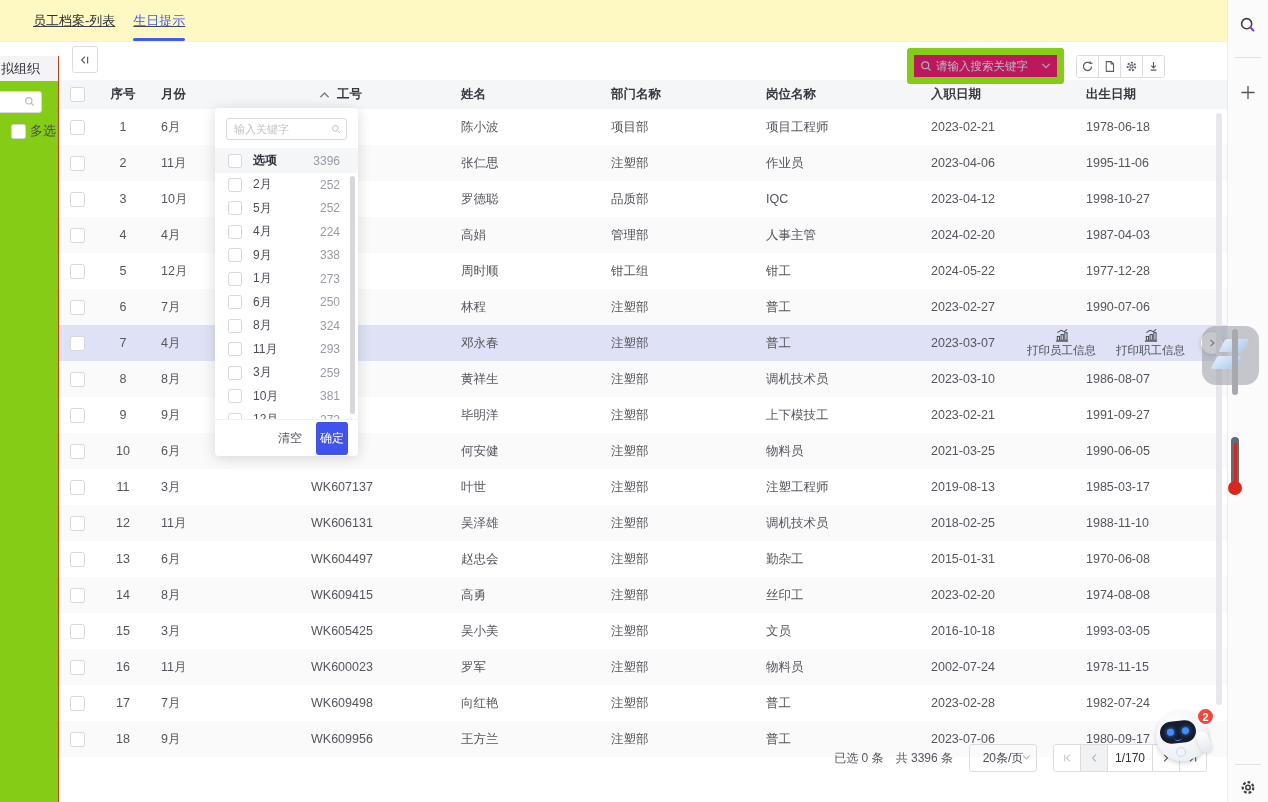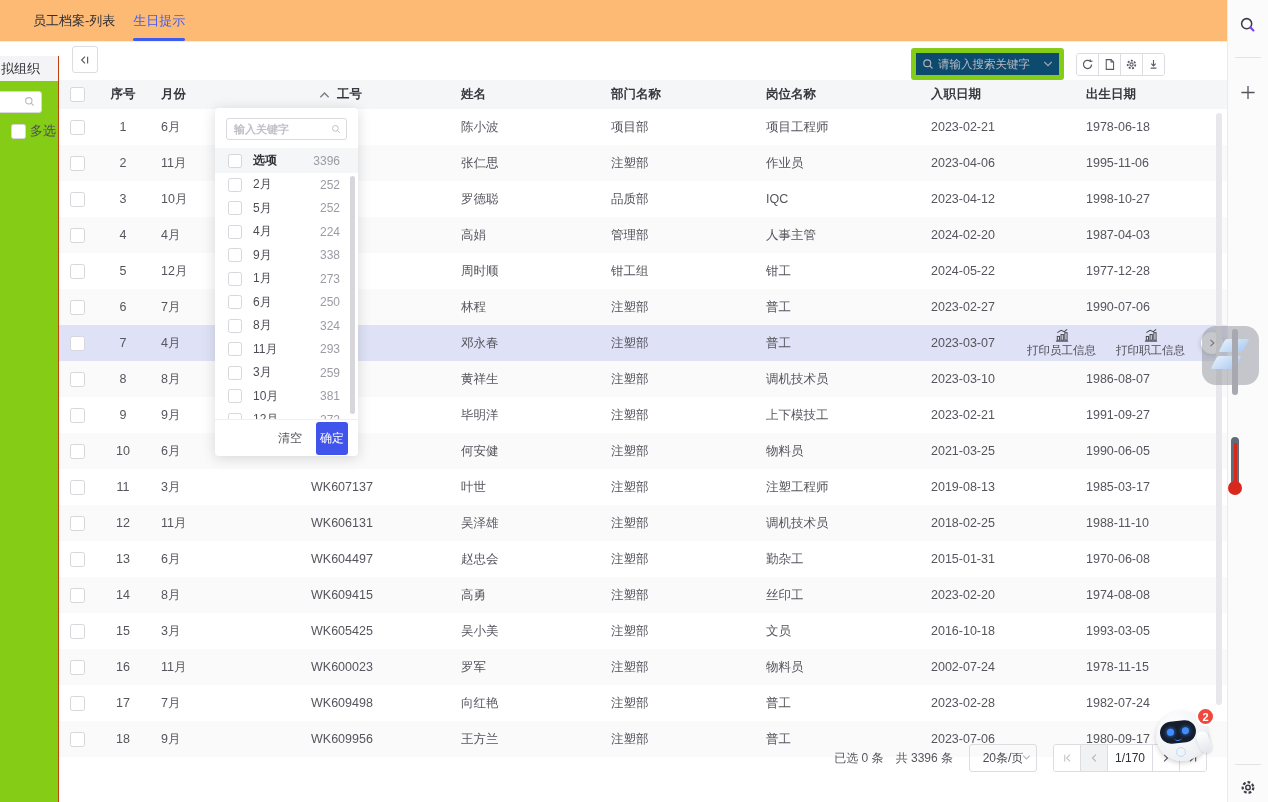--- a/index.html
+++ b/index.html
@@ -3,38 +3,38 @@
 <meta charset="utf-8">
 <style>
   html,body{margin:0;padding:0;width:1268px;height:802px;overflow:hidden;
     font-family:"Liberation Sans","DejaVu Sans",sans-serif;background:#fff;color:#45454d;}
   .app{position:relative;width:1268px;height:802px;}
   
   .rail{position:absolute;right:0;top:0;width:40px;height:802px;background:#fbfbfc;border-left:1px solid #ebebee;}
   .rail .ric{position:absolute;left:50%;transform:translateX(-50%);}
   .rail .div{position:absolute;left:7px;width:26px;border-top:1px solid #e3e3e7;}
   
-  .tabbar{position:absolute;left:0;top:0;width:1227px;height:41px;background:#fdba74;border-bottom:1px solid #eeeef1;display:flex;align-items:center;}
+  .tabbar{position:absolute;left:0;top:0;width:1227px;height:41px;background:#fef9c3;border-bottom:1px solid #eeeef1;display:flex;align-items:center;text-decoration:underline;}
   .tab{font-size:13px;color:#2f2f36;margin-left:33px;cursor:pointer;position:relative;height:41px;line-height:41px;}
   .tab.active{color:#3e5bf2;margin-left:18px;}
   .tab.active:after{content:"";position:absolute;left:0;right:0;bottom:0;height:3px;background:#3e5bf2;border-radius:2px;}
   
   .sidebar{position:absolute;left:0;top:56px;width:58px;height:760px;background:#84cc16;border-right:2px solid #c2410c;overflow:hidden;}
   .sb-head{height:25px;background:#f4f4f7;font-size:13px;color:#2f2f36;line-height:25px;padding-left:1px;white-space:nowrap;}
   .sb-search{position:absolute;left:-72px;top:35px;width:112px;height:20px;border:1px solid #dadade;border-radius:3px;background:#fff;}
   .sb-search svg{position:absolute;right:6px;top:4px;}
   .sb-multi{position:absolute;left:11px;top:66px;display:flex;align-items:center;font-size:13px;color:#4c4c54;}
   .cb{display:inline-block;width:13px;height:13px;border:1px solid #d6d6db;border-radius:2.5px;background:#fff;}
   .sb-multi .cb{margin-right:4px;}
   
   .main{position:absolute;left:59px;top:42px;width:1168px;height:760px;background:#fff;}
   .toolbar{position:relative;height:38px;}
   .collapse-btn{position:absolute;left:13px;top:4px;width:24px;height:25px;border:1px solid #dcdce1;border-radius:3px;background:#fff;display:flex;align-items:center;justify-content:center;cursor:pointer;}
   .tb-right{position:absolute;right:62px;top:6px;display:flex;align-items:center;}
-  .tb-search{position:relative;width:143px;height:22px;border:5px solid #84cc16;border-radius:3px;background:#0c4a6e;display:flex;align-items:center;}
+  .tb-search{position:relative;width:143px;height:22px;border:7px solid #84cc16;border-radius:3px;background:#be185d;display:flex;align-items:center;}
   .tb-search .ph{font-size:11.5px;color:#b9b9c2;margin-left:22px;}
   .tb-search .mag{position:absolute;left:6px;top:5px;}
   .tb-search .chev{position:absolute;right:6px;top:7px;}
   .icon-group{display:flex;margin-left:12px;border:1px solid #dcdce1;border-radius:3px;overflow:hidden;}
   .icon-group .ib{width:21px;height:21px;background:#fff;display:flex;align-items:center;justify-content:center;border-left:1px solid #dcdce1;cursor:pointer;}
   .icon-group .ib:first-child{border-left:none;}
   
   .thead,.trow{display:grid;grid-template-columns:36px 56px 150px 150px 150px 155px 165px 155px 1fr;align-items:center;}
   .thead{height:29px;background:#f5f6f8;font-size:12.5px;font-weight:bold;color:#37373e;}
   .trow{height:36px;font-size:12.5px;color:#55555d;background:#fff;position:relative;}
@@ -55,21 +55,21 @@
   .psize{position:relative;width:66px;height:26px;border:1px solid #dcdce1;border-radius:3px;display:flex;align-items:center;justify-content:center;margin-right:16px;color:#4c4c54;cursor:pointer;}
   .psize svg{position:absolute;right:5px;top:9px;}
   .pgroup{display:flex;border:1px solid #dcdce1;border-radius:3px;overflow:hidden;height:26px;}
   .pbtn{width:26px;display:flex;align-items:center;justify-content:center;background:#fff;border-left:1px solid #dcdce1;cursor:pointer;}
   .pbtn:first-child{border-left:none;}
   .pbtn.gray{background:#f1f2f4;}
   .pcur{width:44px;display:flex;align-items:center;justify-content:center;background:#fff;border-left:1px solid #dcdce1;color:#2f2f36;}
   
   .fpop{position:absolute;left:215px;top:108px;width:143px;height:348px;background:#fff;border-radius:4px;box-shadow:0 2px 14px rgba(0,0,0,.15);z-index:30;}
   .fp-search{position:absolute;left:11px;top:10px;width:119px;height:20px;border:1px solid #dadade;border-radius:3px;}
-  .fp-search .ph{font-size:11px;color:#c0c0c8;line-height:20px;margin-left:7px;font-weight:bold;}
+  .fp-search .ph{font-size:11px;color:#c0c0c8;line-height:20px;margin-left:7px;}
   .fp-search svg{position:absolute;right:5px;top:5px;}
   .fp-list{position:absolute;left:0;top:40px;width:143px;height:272px;overflow:hidden;}
   .fopt{height:23.5px;display:flex;align-items:center;font-size:12px;color:#4c4c54;}
   .fopt .cb{margin-left:13px;margin-right:11px;width:12px;height:12px;}
   .fopt.head{background:#f5f6f8;font-weight:bold;color:#2f2f36;height:25px;}
   .fopt .cnt{margin-left:auto;margin-right:18px;color:#9b9ba4;font-weight:normal;}
   .fp-thumb{position:absolute;right:3px;top:68px;width:5px;height:238px;background:#d6d6db;border-radius:3px;}
   .fp-foot{position:absolute;left:0;bottom:0;width:143px;height:36px;border-top:1px solid #f0f0f3;display:flex;align-items:center;justify-content:flex-end;}
   .fclear{font-size:12px;color:#55555d;margin-right:14px;cursor:pointer;}
   .fok{width:32px;height:33px;background:#4053ea;color:#fff;font-size:12px;border-radius:3px;display:flex;align-items:center;justify-content:center;margin-right:10px;cursor:pointer;}

